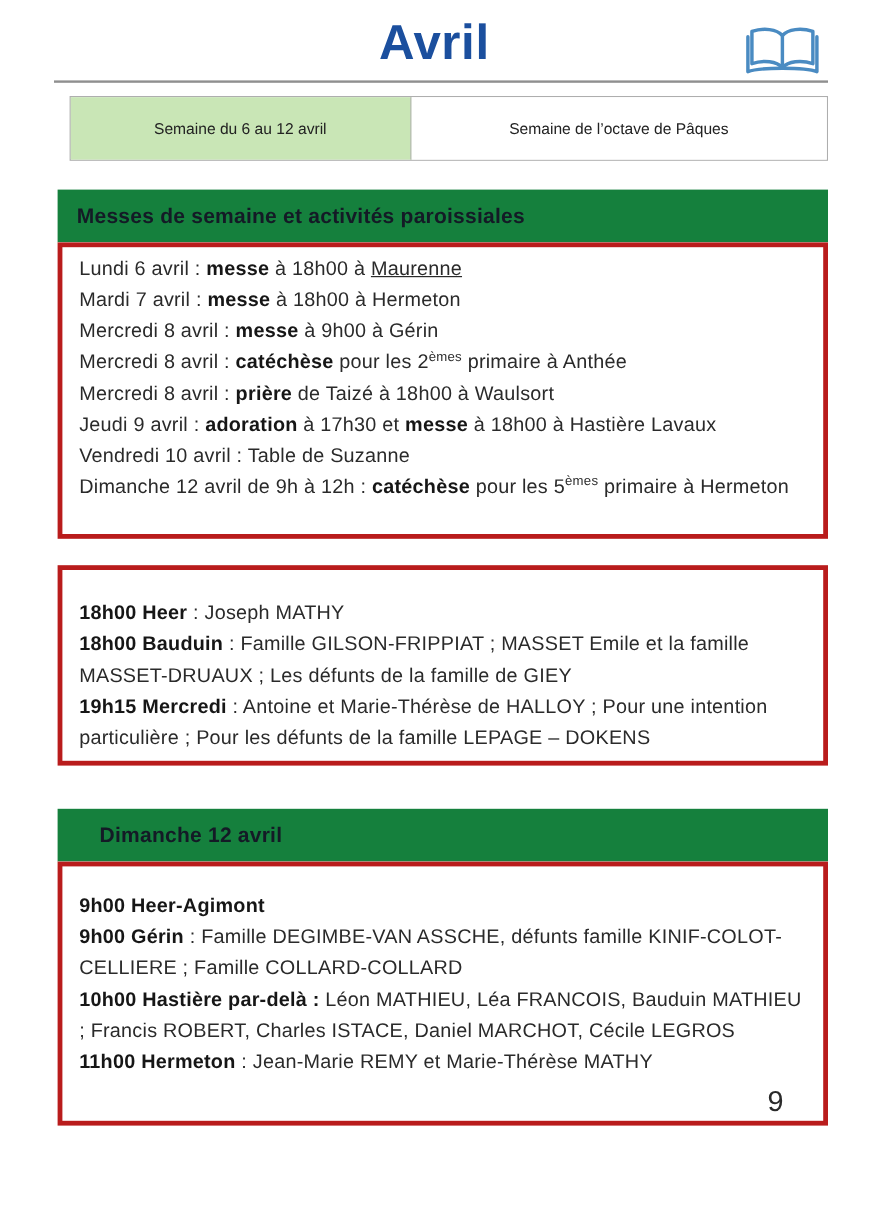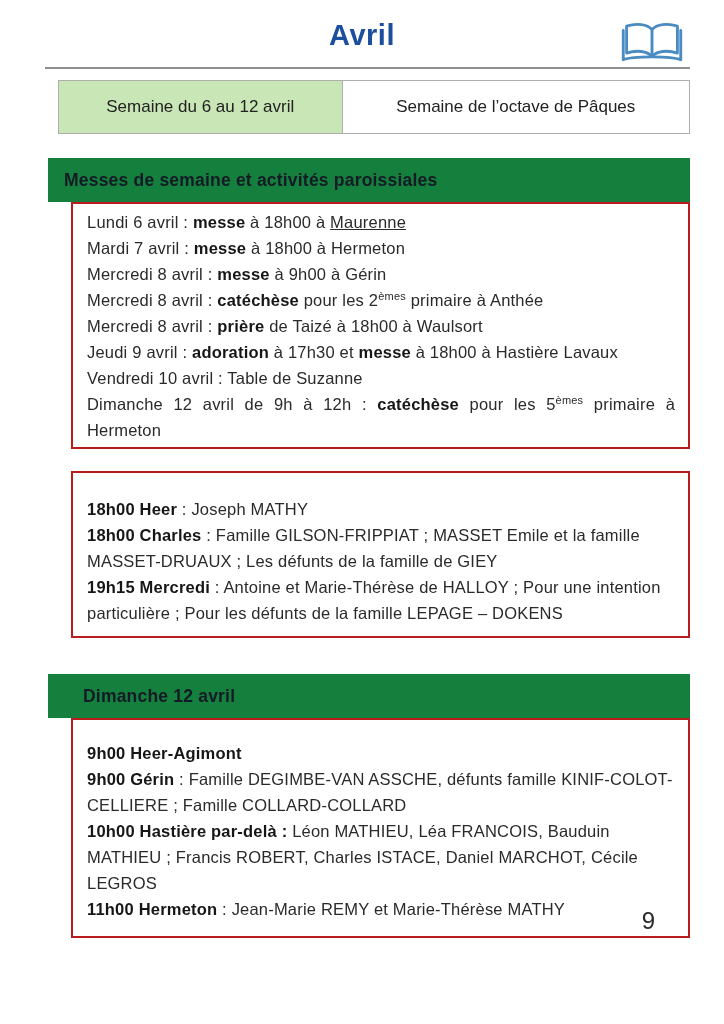--- a/index.html
+++ b/index.html
@@ -7,21 +7,21 @@
     width:724px;height:1024px;
     background:#ffffff;
     font-family:"Liberation Sans", sans-serif;
     color:#2a2a2a;
     position:relative;
     overflow:hidden;
   }
   .page-title{
     padding-top:12px;
     text-align:center;
-    font-size:29px;
+    font-size:41px;
     line-height:46px;
     font-weight:bold;
     color:#1b4f9e;
     letter-spacing:0.5px;
   }
   .book-icon{
     position:absolute;
     top:20px;
     right:40px;
     width:64px;
@@ -32,21 +32,21 @@
     border:none;
     border-top:2px solid #8f8f8f;
   }
   .week-table{
     margin:11px 0 0 58px;
     width:630px;
     height:52px;
     border:1px solid #aeaeae;
     display:flex;
     box-sizing:content-box;
-    font-size:17px;
+    font-size:13px;
     color:#222;
   }
   .week-cell{
     display:flex;
     align-items:center;
     justify-content:center;
     box-sizing:border-box;
   }
   .week-cell.left{
     width:45%;
@@ -72,30 +72,29 @@
     align-items:center;
     padding:0 16px;
     box-sizing:border-box;
     font-weight:bold;
     font-size:17.5px;
     color:#141a26;
     letter-spacing:0.2px;
   }
   .section.s3 .section-header{padding-left:35px;}
   .section-body{
-    border:2px solid #b91c1c;
+    border:4px solid #b91c1c;
     background:#ffffff;
     box-sizing:border-box;
     font-size:16.5px;
     line-height:26px;
     letter-spacing:0.2px;
     color:#2a2a2a;
     overflow:hidden;
     position:relative;
-    margin-left:23px;
   }
   .section.s1 .section-body{height:247px;padding:5px 13px 0 14px;}
   .section.s2 .section-body{height:167px;padding:23px 13px 4px 14px;}
   .section.s3 .section-body{height:220px;padding:20px 13px 0 14px;}
   .body-line{min-height:26px;}
   .section.s1 .body-line:nth-child(8){text-align:justify;}
   .b{font-weight:bold;color:#161616;}
   .u{text-decoration:underline;}
   sup{font-size:11px;line-height:0;vertical-align:super;}
   .page-number{
@@ -141,21 +140,21 @@
           <div class="body-line"><span>Mercredi 8 avril : </span><span class="b">prière</span><span> de Taizé à 18h00 à Waulsort</span></div>
           <div class="body-line"><span>Jeudi 9 avril : </span><span class="b">adoration</span><span> à 17h30 et </span><span class="b">messe</span><span> à 18h00 à Hastière Lavaux</span></div>
           <div class="body-line"><span>Vendredi 10 avril : Table de Suzanne</span></div>
           <div class="body-line"><span>Dimanche 12 avril de 9h à 12h : </span><span class="b">catéchèse</span><span> pour les 5</span><sup>èmes</sup><span> primaire à Hermeton</span></div>
         </div>
     </div>
 
     <div class="section s2">
       <div class="section-body">
           <div class="body-line"><span class="b">18h00 Heer</span><span> : Joseph MATHY</span></div>
-          <div class="body-line"><span class="b">18h00 Charles</span><span> : Famille GILSON-FRIPPIAT ; MASSET Emile et la famille MASSET-DRUAUX ; Les défunts de la famille de GIEY</span></div>
+          <div class="body-line"><span class="b">18h00 Bauduin</span><span> : Famille GILSON-FRIPPIAT ; MASSET Emile et la famille MASSET-DRUAUX ; Les défunts de la famille de GIEY</span></div>
           <div class="body-line"><span class="b">19h15 Mercredi</span><span> : Antoine et Marie-Thérèse de HALLOY ; Pour une intention particulière ; Pour les défunts de la famille LEPAGE – DOKENS</span></div>
         </div>
     </div>
 
     <div class="section s3">
       <div class="section-header">Dimanche 12 avril</div>
       <div class="section-body">
         <div class="body-line"><span class="b">9h00 Heer-Agimont</span></div>
           <div class="body-line"><span class="b">9h00 Gérin</span><span> : Famille DEGIMBE-VAN ASSCHE, défunts famille KINIF-COLOT-CELLIERE ; Famille COLLARD-COLLARD</span></div>
           <div class="body-line"><span class="b">10h00 Hastière par-delà :</span><span> Léon MATHIEU, Léa FRANCOIS, Bauduin MATHIEU ; Francis ROBERT, Charles ISTACE, Daniel MARCHOT, Cécile LEGROS</span></div>

